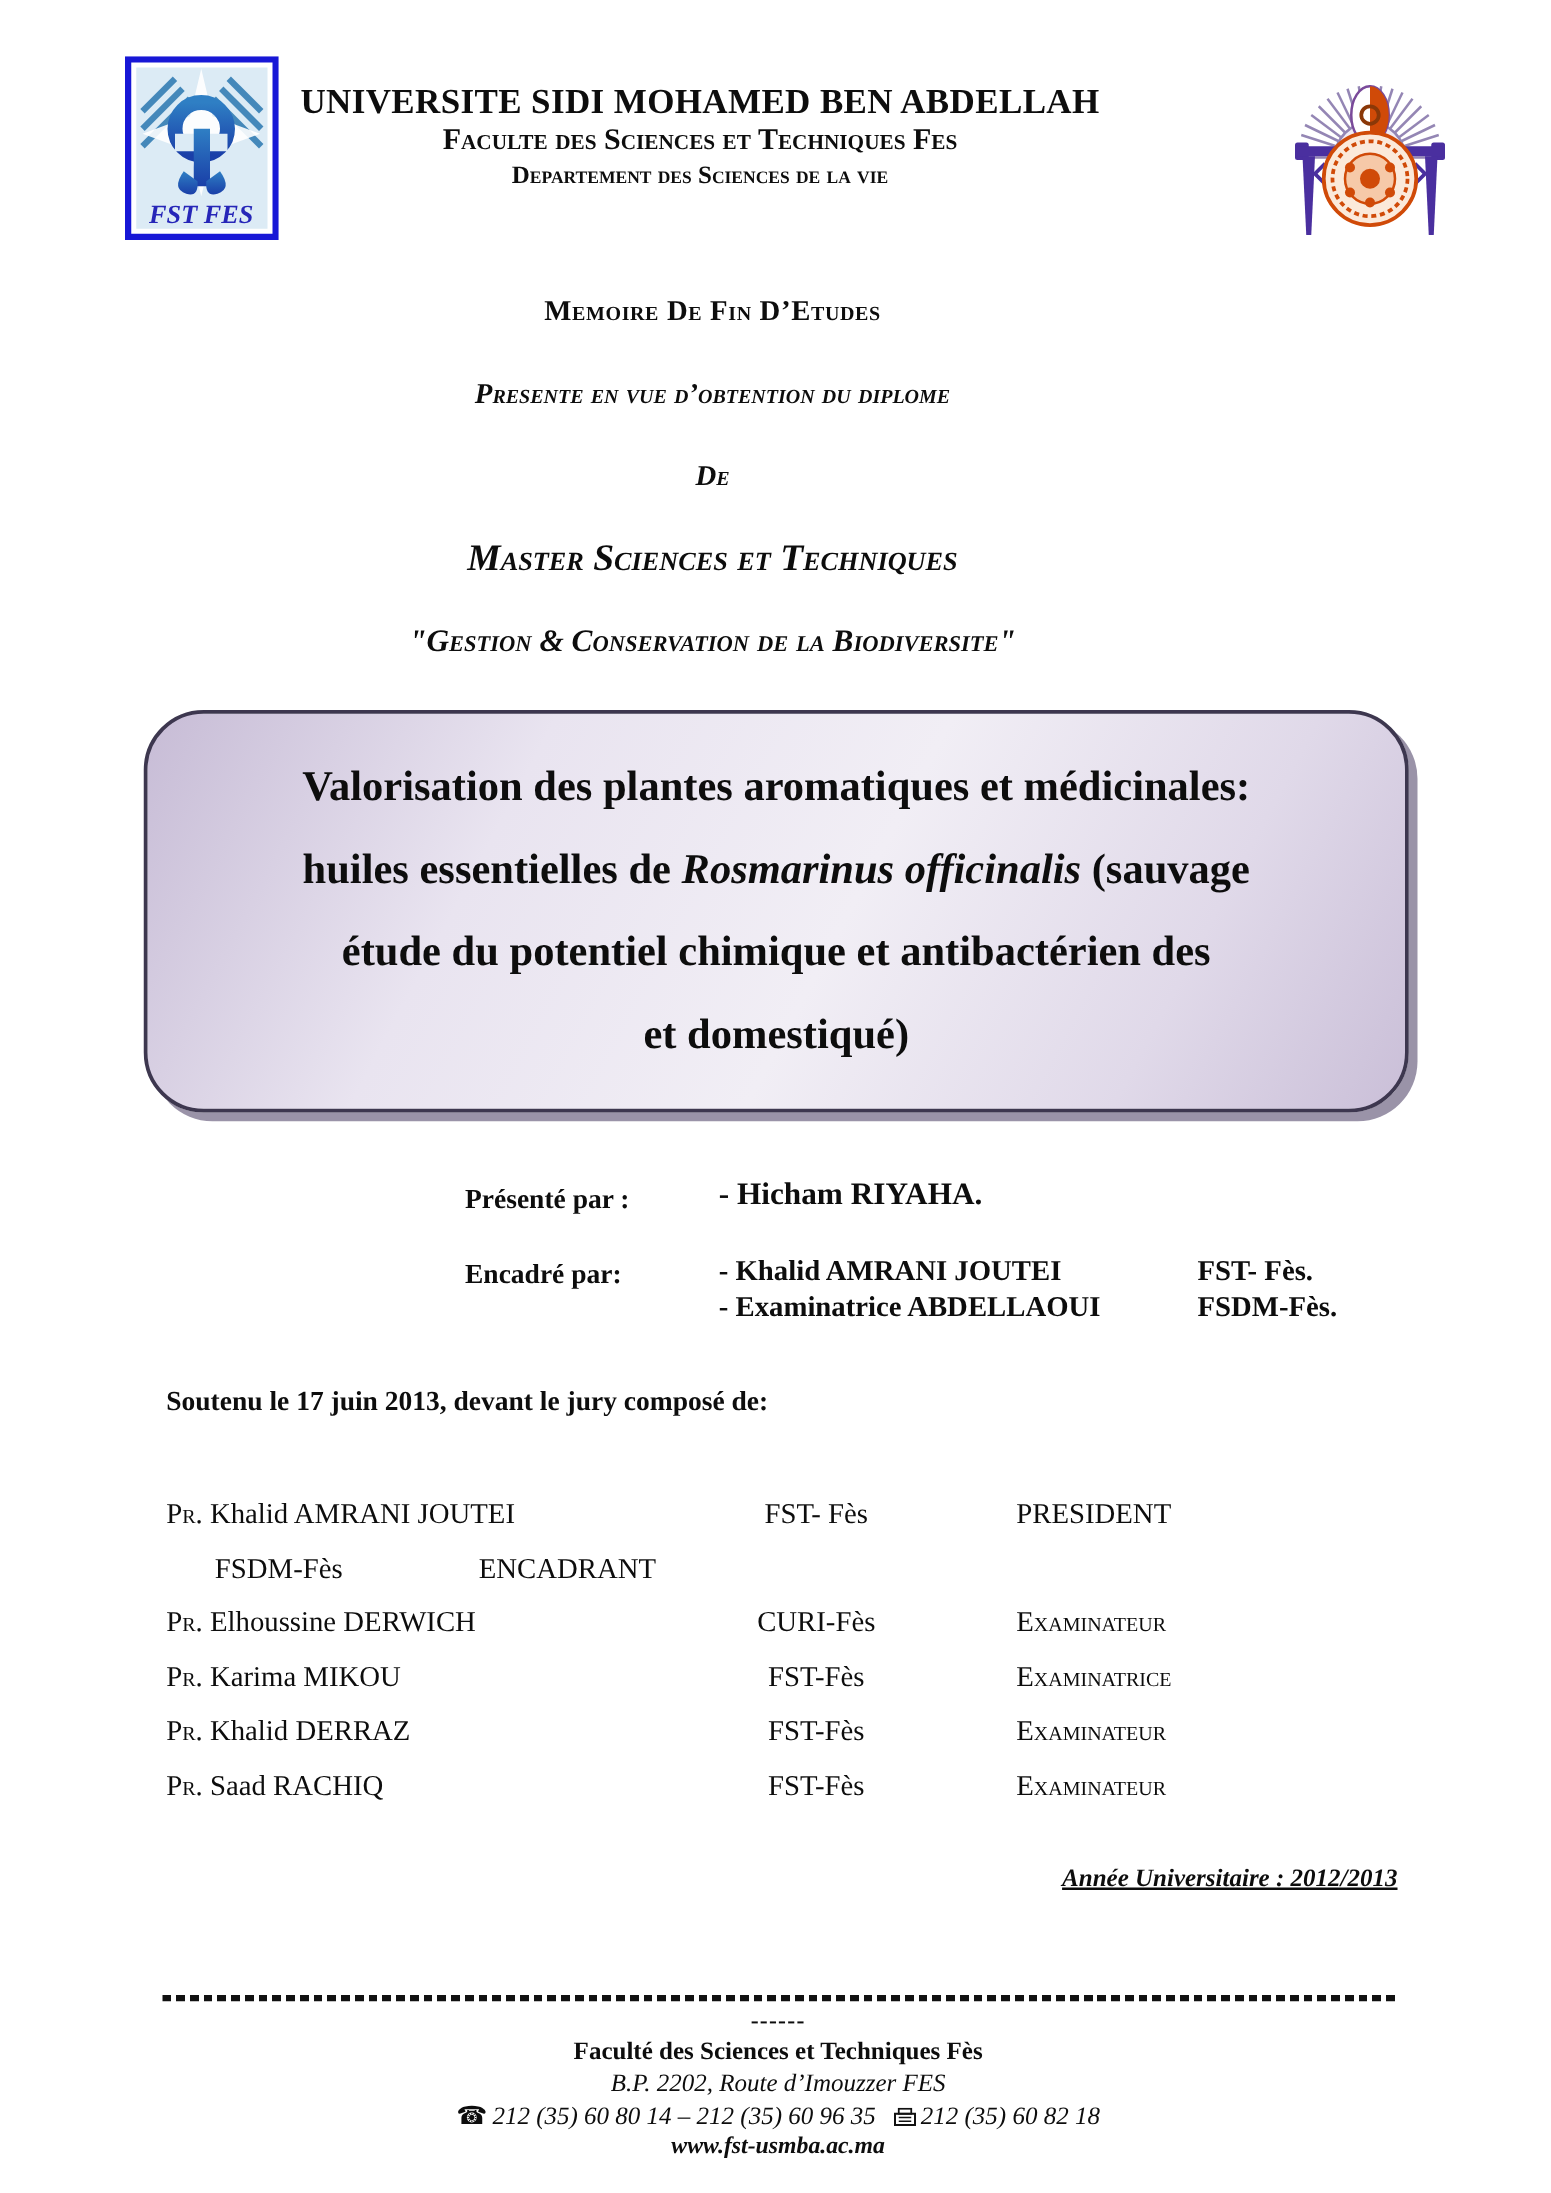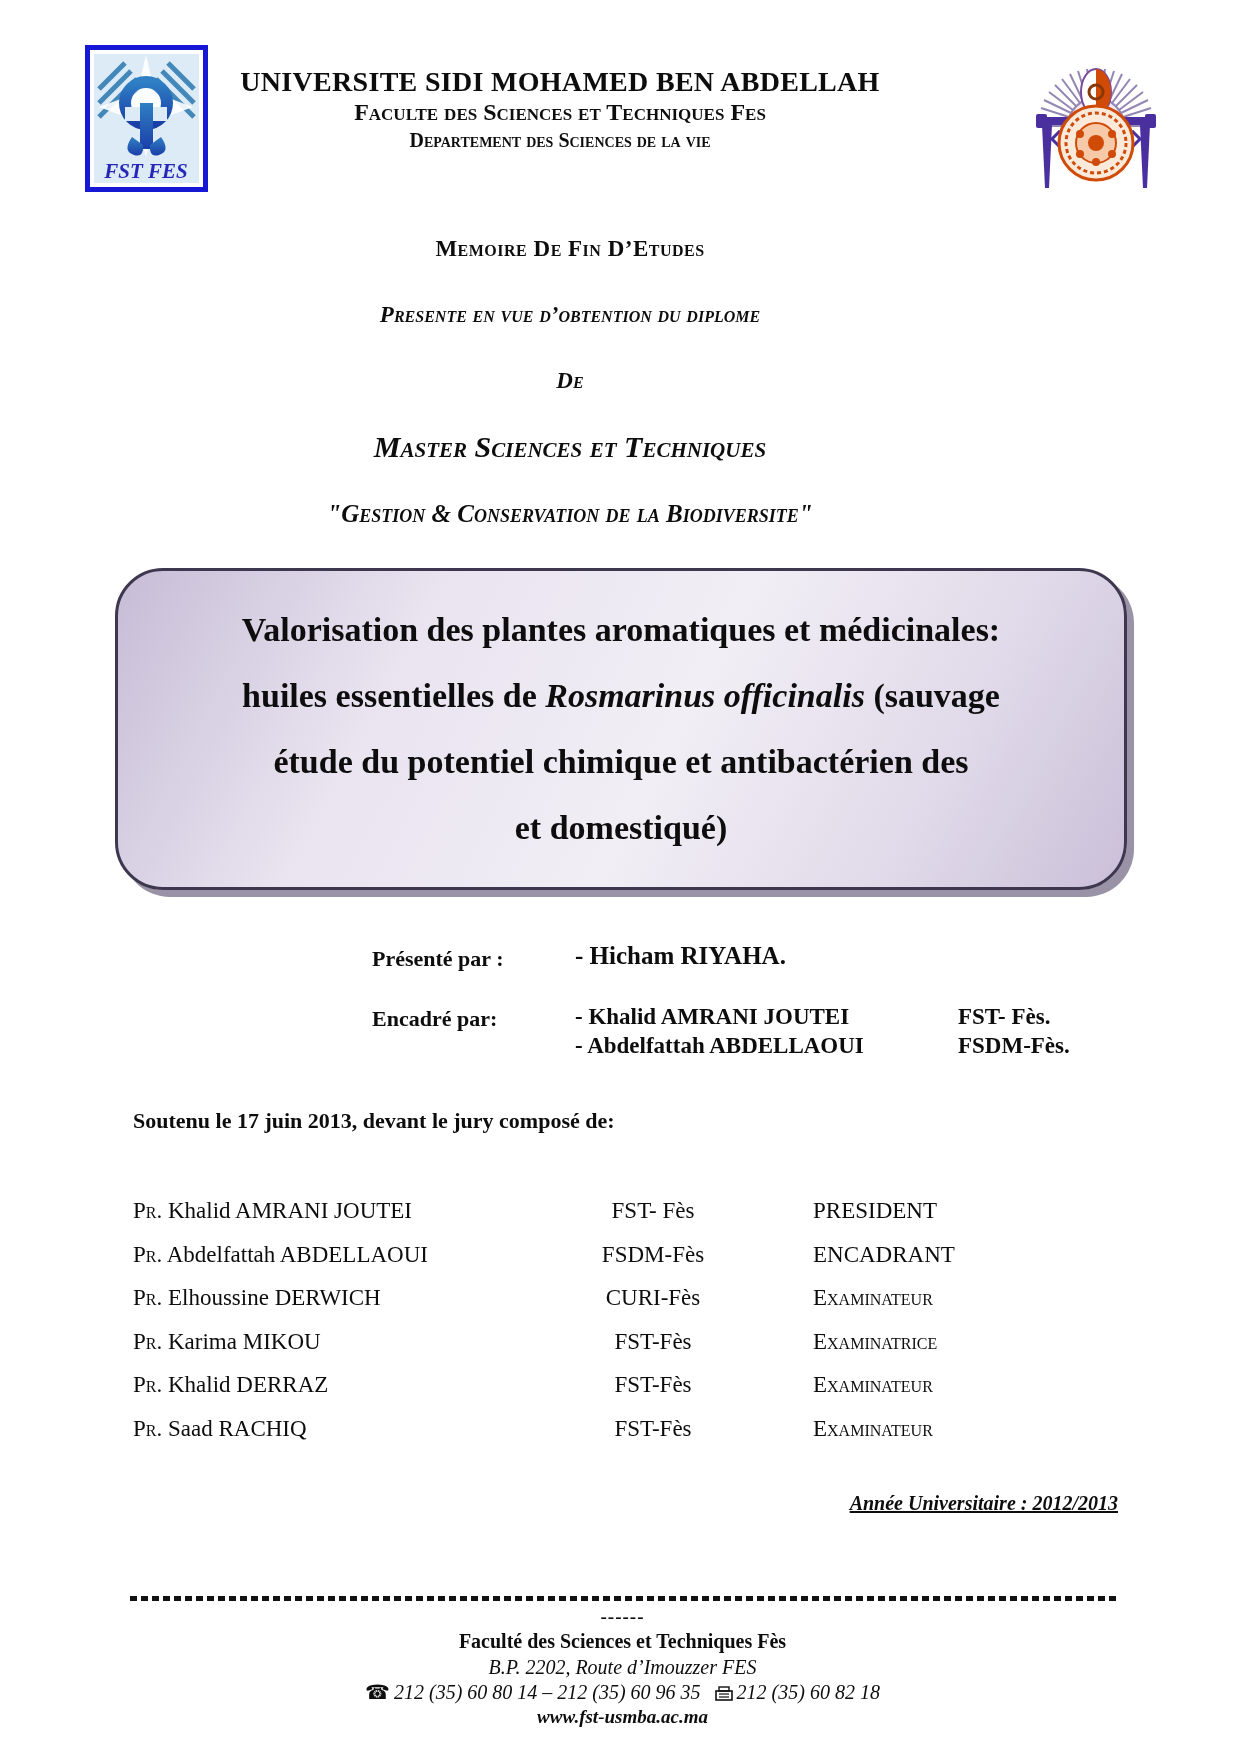--- a/index.html
+++ b/index.html
@@ -62,21 +62,21 @@
   .f-tel{top:1680px;font-size:20px;font-style:italic;}
   .f-web{top:1706px;font-size:19px;font-weight:bold;font-style:italic;}
   .fax-svg{display:inline-block;vertical-align:-2px;margin:0 4px 0 14px;}
   .phone-glyph{font-style:normal;margin-right:4px;}
 </style>
 </head>
 <body>
 
 <div class="page">
 
-  <div class="abs" style="left:85px;top:45px;width:107px;height:147px;">
+  <div class="abs" style="left:100px;top:45px;width:107px;height:147px;">
     <svg width="123" height="147" viewBox="0 0 123 147">
       <defs>
         <linearGradient id="monog" x1="0" y1="0" x2="0" y2="1">
           <stop offset="0" stop-color="#2f7fc4"></stop>
             <stop offset="1" stop-color="#1a3fa8"></stop>
         </linearGradient>
       </defs>
       <rect x="2.5" y="2.5" width="118" height="142" fill="#ffffff" stroke="#1717d6" stroke-width="5"></rect>
       <rect x="9" y="9" width="105" height="129" fill="#dcebf5"></rect>
       <g stroke="#2a77b0" stroke-width="5" opacity="0.85">
@@ -169,33 +169,32 @@
     <div class="title-line">étude du potentiel chimique et antibactérien des</div>
     <div class="title-line">et domestiqué)</div>
   </div>
 
   <div class="abs plabel nw" style="left:372px;top:946px;">Présenté par :</div>
   <div class="abs pname nw" style="left:575px;top:942px;">- Hicham RIYAHA.</div>
 
   <div class="abs plabel nw" style="left:372px;top:1006px;">Encadré par:</div>
   <div class="abs sname nw" style="left:575px;top:1004px;">- Khalid AMRANI JOUTEI</div>
   <div class="abs splace nw" style="left:958px;top:1004px;">FST- Fès.</div>
-  <div class="abs sname nw" style="left:575px;top:1033px;">- Abdelfattah ABDELLAOUI</div>
+  <div class="abs sname nw" style="left:575px;top:1033px;">- Examinatrice ABDELLAOUI</div>
   <div class="abs splace nw" style="left:958px;top:1033px;">FSDM-Fès.</div>
 
   <div class="abs soutenu nw">Soutenu le 17 juin 2013, devant le jury composé de:</div>
 
   <div class="abs jury">
     <div class="jury-row">
       <div class="jury-name"><span class="sc">Pr.</span> <span>Khalid AMRANI JOUTEI</span></div>
       <div class="jury-aff">FST- Fès</div>
       <div class="jury-role">PRESIDENT</div>
     </div>
     <div class="jury-row">
-      <div class="jury-name"><span class="sc">Pr.</span> <span>Abdelfattah ABDELLAOUI</span></div>
       <div class="jury-aff">FSDM-Fès</div>
       <div class="jury-role">ENCADRANT</div>
     </div>
     <div class="jury-row">
       <div class="jury-name"><span class="sc">Pr.</span> <span>Elhoussine DERWICH</span></div>
       <div class="jury-aff">CURI-Fès</div>
       <div class="jury-role sc">Examinateur</div>
     </div>
     <div class="jury-row">
       <div class="jury-name"><span class="sc">Pr.</span> <span>Karima MIKOU</span></div>

